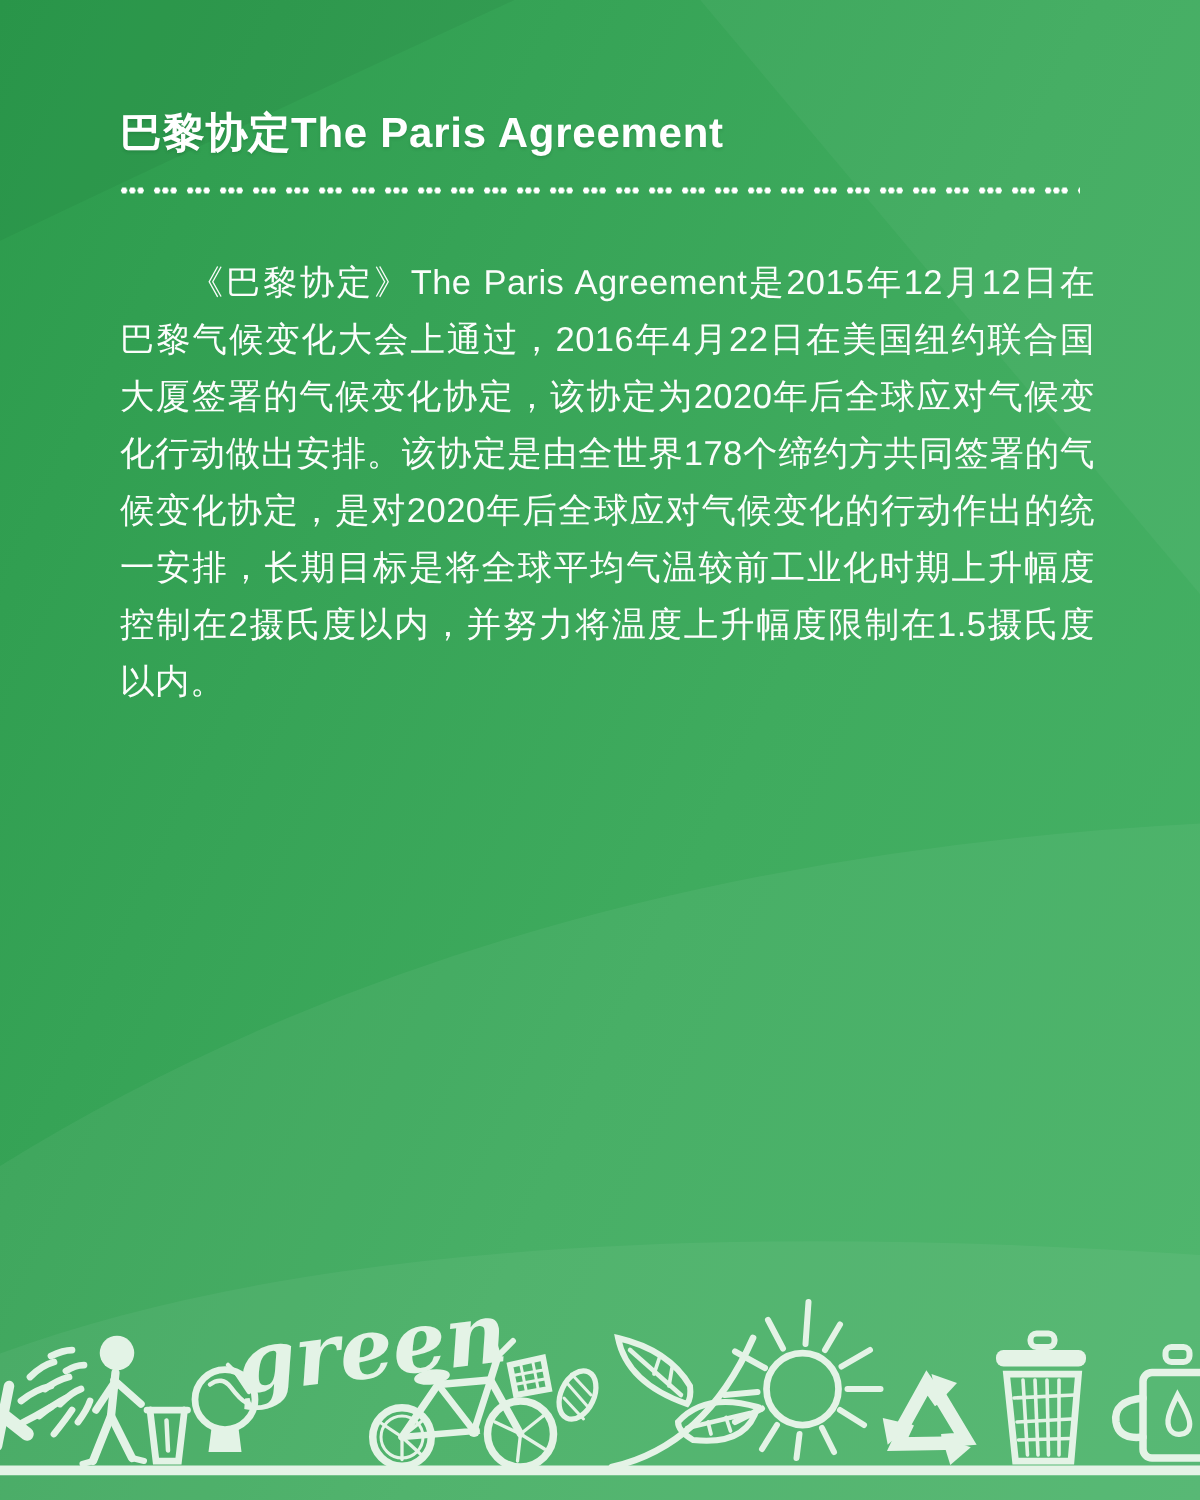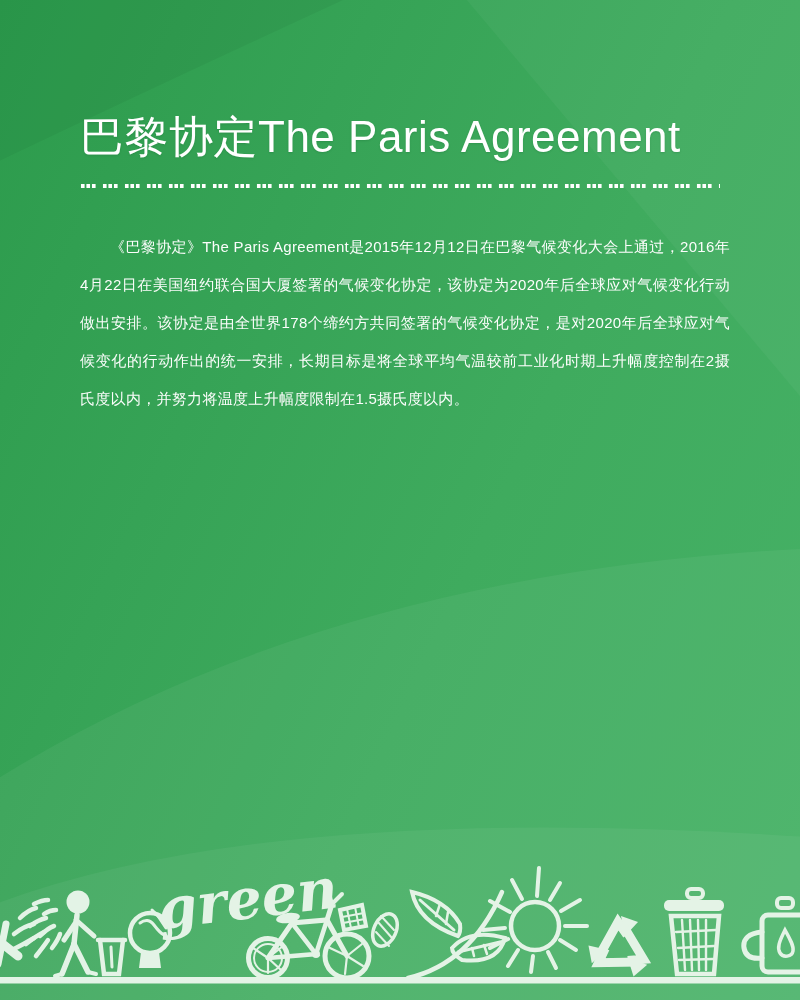--- a/index.html
+++ b/index.html
@@ -6,41 +6,41 @@
   .poster{
     position:relative;
     width:800px;height:1000px;
     overflow:hidden;
     background:linear-gradient(115deg,#2c9b4c 0%,#36a356 30%,#3fab5e 58%,#47b267 100%);
     font-family:"Liberation Sans","DejaVu Sans",sans-serif;
   }
   .swoosh-layer{position:absolute;left:0;top:0;width:800px;height:1000px;}
   .content{position:absolute;left:80px;top:0;width:650px;}
   .page-title{
-    margin-top:108px;
-    font-size:44px;
-    font-weight:normal;
+    margin-top:70px;
+    font-size:28px;
+    font-weight:bold;
     color:#ffffff;
     letter-spacing:0.5px;
     white-space:nowrap;
     text-shadow:0 1px 2px rgba(10,80,35,0.18);
   }
   .dotted-divider{
     margin-top:15px;
     width:640px;height:8px;
     background-image:radial-gradient(2.1px circle at 2.75px 4px,#ffffff 98%,rgba(255,255,255,0) 100%);
     background-size:5.5px 8px;
     -webkit-mask:repeating-linear-gradient(90deg,#000 0 16.5px,transparent 16.5px 22px);
     mask:repeating-linear-gradient(90deg,#000 0 16.5px,transparent 16.5px 22px);
   }
   .body-text{margin-top:38px;}
   .para{
     margin:0;
     color:#fbfdfb;
-    font-size:15px;
+    font-size:23px;
     line-height:38px;
     text-align:justify;
     text-indent:2em;
     letter-spacing:0.3px;
   }
   .doodle-footer{position:absolute;left:0;bottom:0;width:800px;height:140px;}
   .doodle-footer svg{display:block;}
 </style>
 </head>
 <body>

